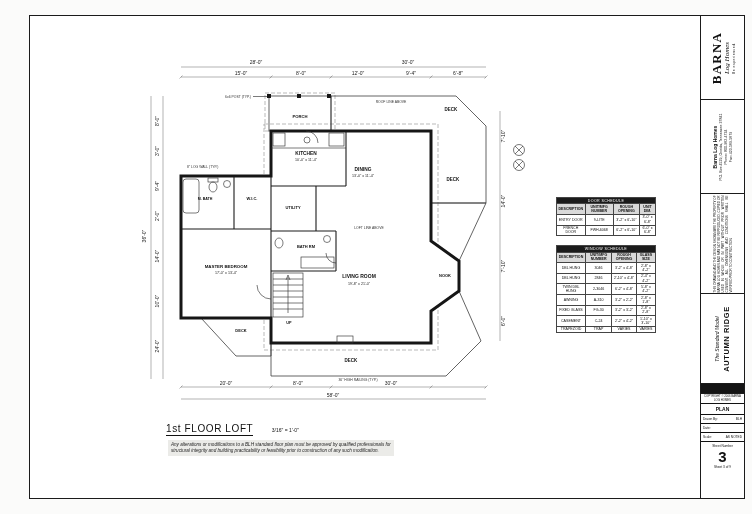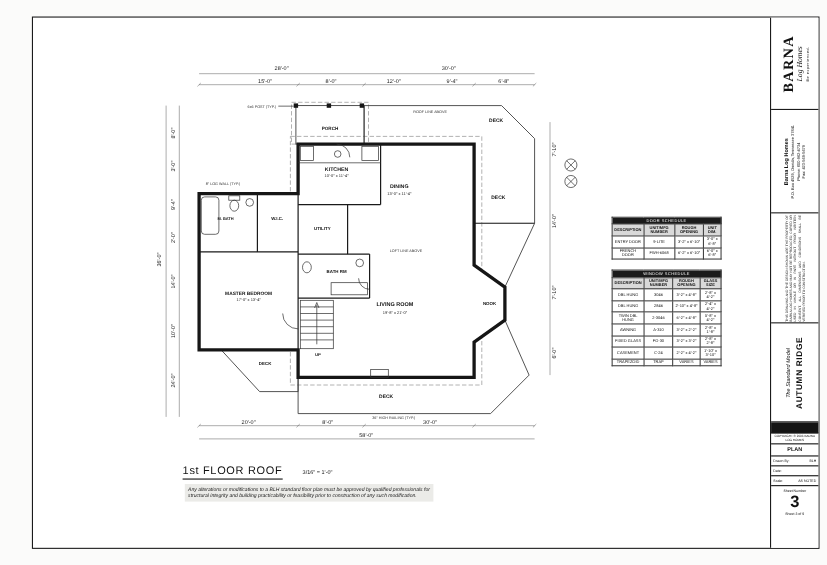--- a/index.html
+++ b/index.html
@@ -294,21 +294,21 @@
             <td>TRAPEZOID</td>
             <td>TRAP</td>
             <td>VARIES</td>
             <td>VARIES</td>
           </tr>
         </tbody>
     </table>
   </div>
 
   <div class="plan-title">
-    <span class="plan-title-text">1st FLOOR ROOF</span>
+    <span class="plan-title-text">1st FLOOR LOFT</span>
     <span class="plan-scale">3/16" = 1'-0"</span>
   </div>
   <div class="disclaimer">Any alterations or modifications to a BLH standard floor plan must be approved by qualified professionals for structural integrity and building practicability or feasibility prior to construction of any such modification.</div>
 
   <div class="titleblock">
     <div class="tb-sec tb-logo">
       <div class="rot">
         <div class="brand">BARNA</div>
         <div class="brand-sub">Log Homes</div>
         <div class="brand-tag">Be experienced.</div>

